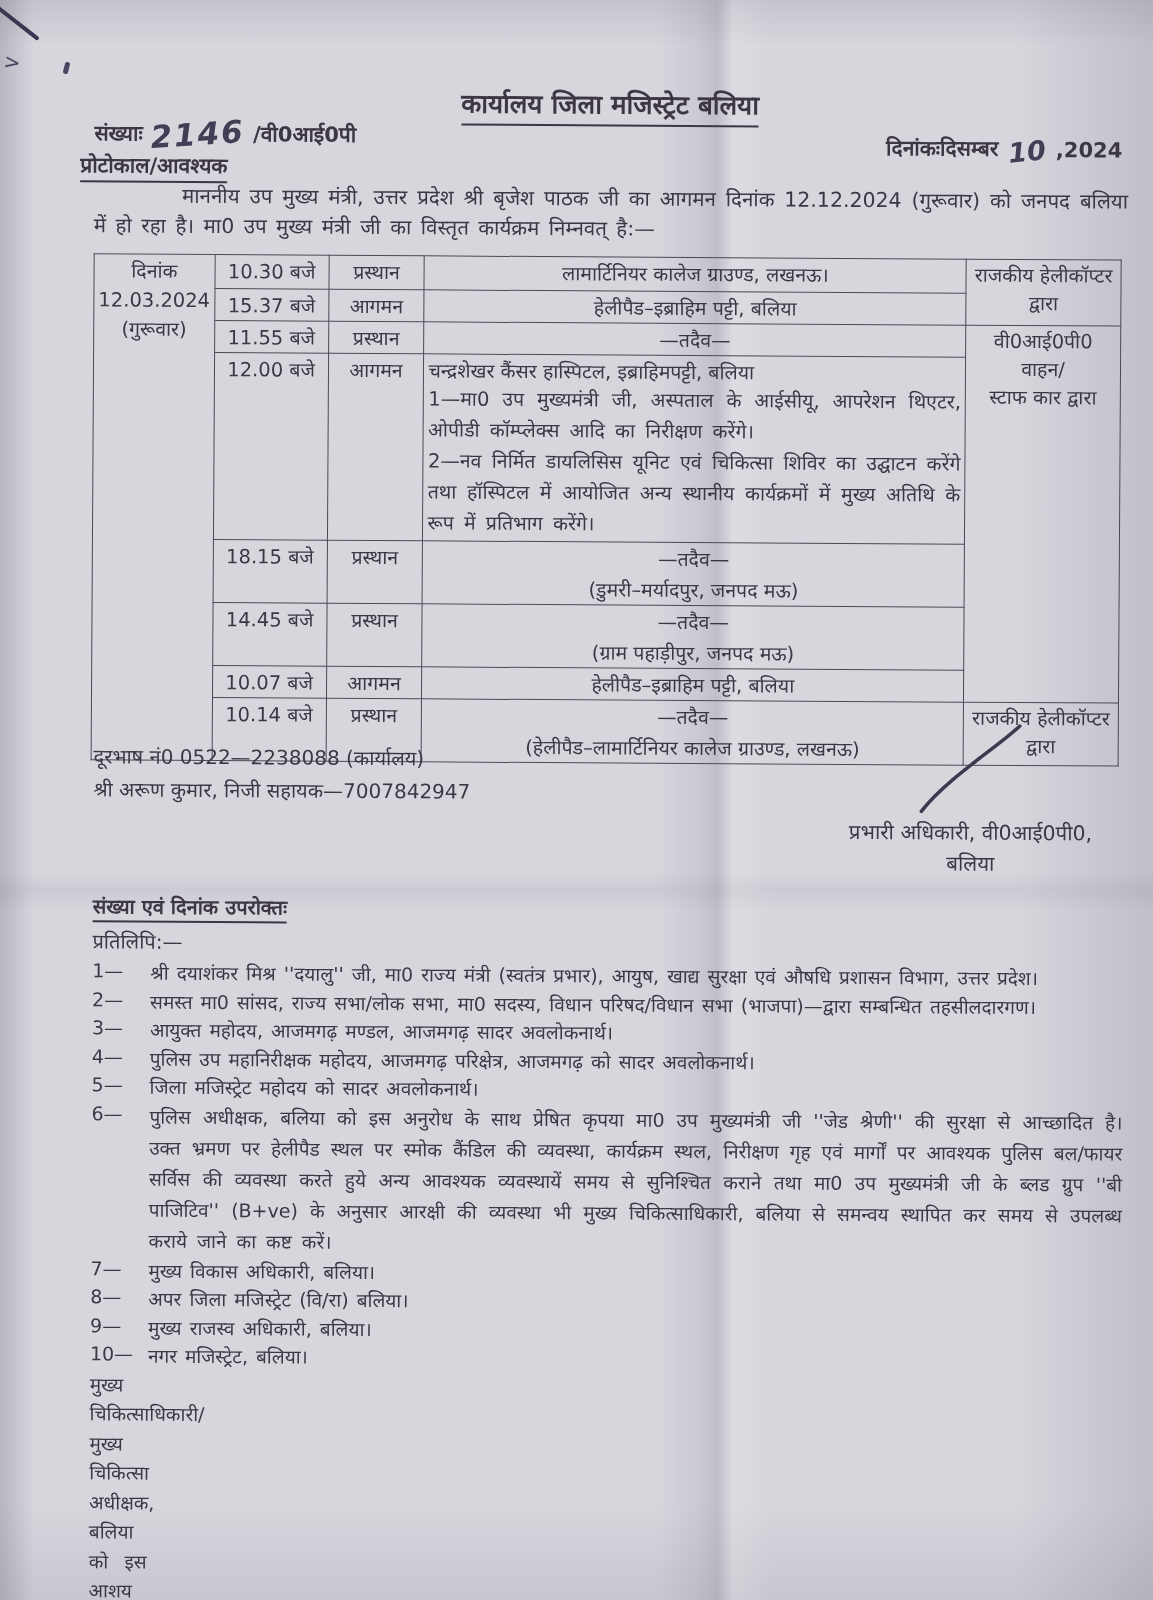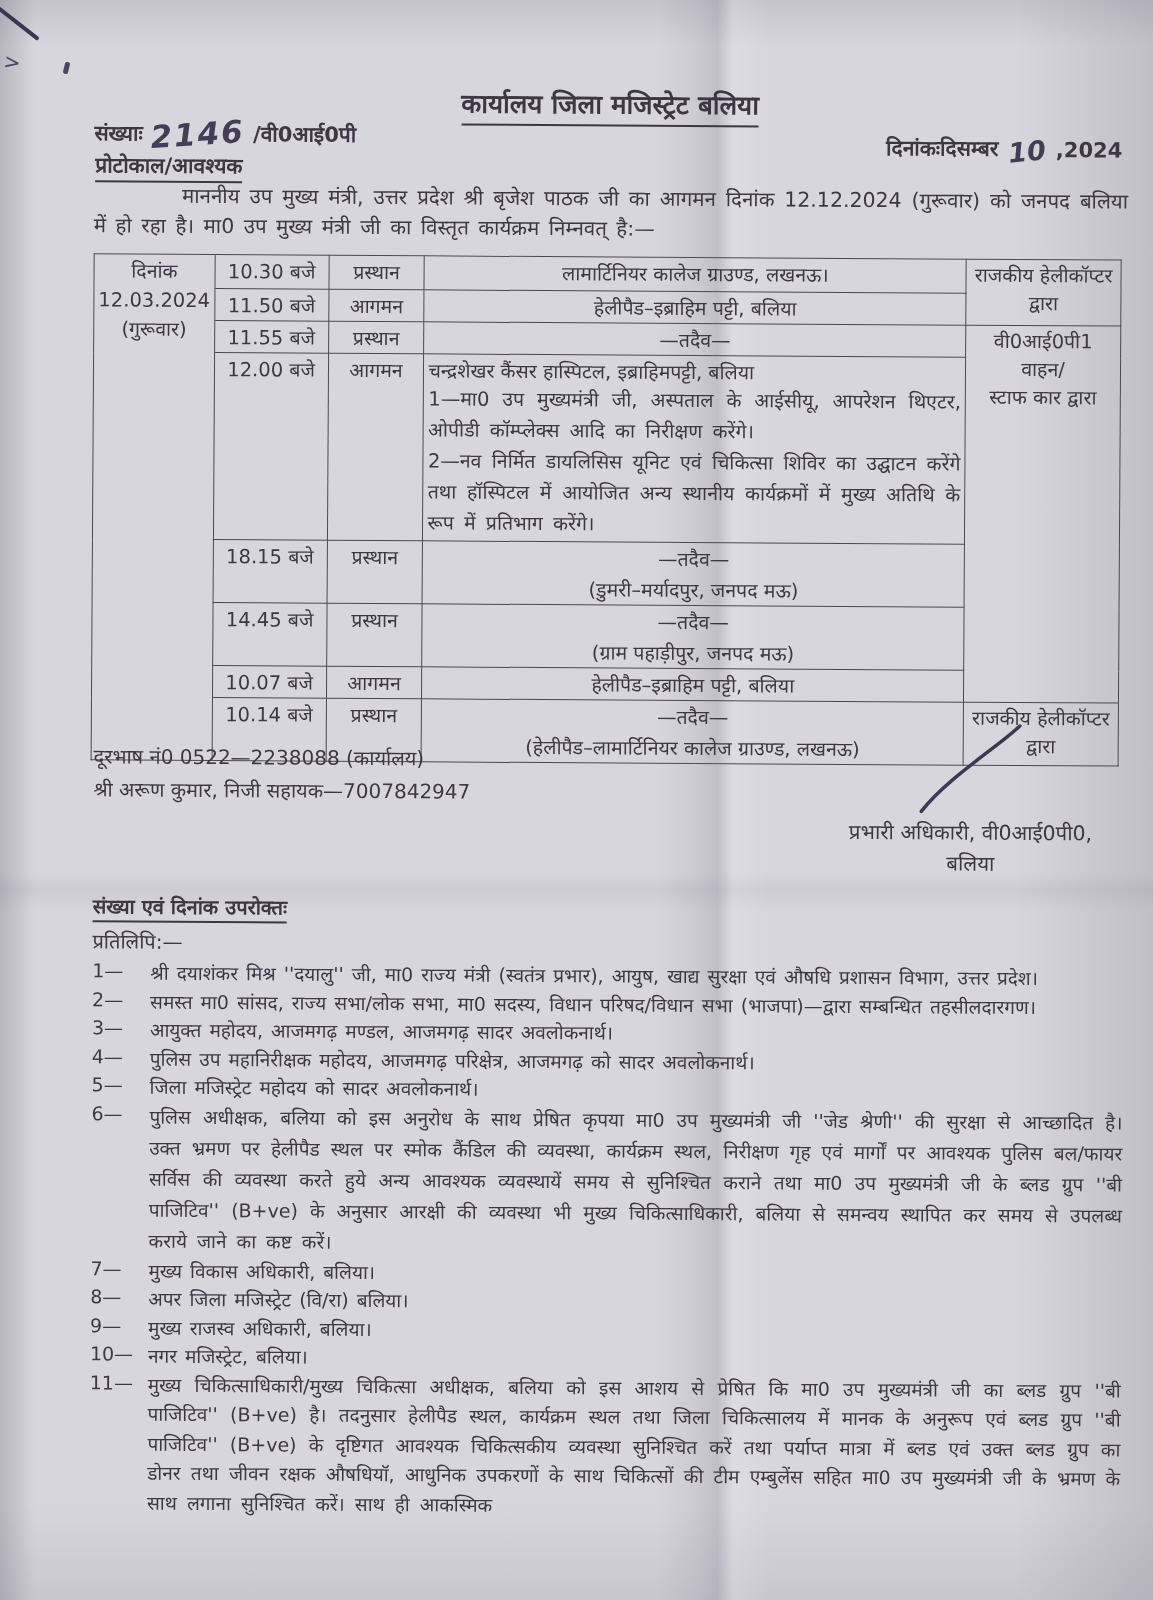--- a/index.html
+++ b/index.html
@@ -26,21 +26,21 @@
 
   .title-wrap { position:absolute; top:82px; left:0; right:0; text-align:center; transform:translateX(34px); }
   .title { display:inline-block; font-size:26px; font-weight:bold; border-bottom:2.5px solid #3d3744; padding-bottom:3px; }
 
   .ref-row { position:absolute; top:118px; left:95px; right:30px; display:flex; justify-content:space-between; align-items:flex-start; font-size:21px; font-weight:bold; }
   .ref-left { display:flex; align-items:flex-end; gap:8px; }
   .handwrit { font-style:italic; color:#433d55; font-weight:bold; }
   .ref-num { font-size:31px; line-height:26px; transform:rotate(-4deg); letter-spacing:2px; }
   .date-right { margin-top:10px; display:flex; align-items:flex-end; gap:10px; }
   .date-day { font-size:27px; line-height:20px; transform:rotate(-6deg); }
-  .protocol { position:absolute; top:150px; left:96px; font-size:21px; font-weight:bold; border-bottom:2px solid #3d3744; padding-bottom:2px; }
+  .protocol { position:absolute; top:150px; left:81px; font-size:21px; font-weight:bold; border-bottom:2px solid #3d3744; padding-bottom:2px; }
 
   .intro { position:absolute; top:180px; left:95px; right:24px; font-size:20.5px; line-height:30px; text-align:justify; text-indent:88px; word-spacing:3px; }
 
   table.sched { position:absolute; top:253px; left:95px; width:1028px; border-collapse:collapse; font-size:19.5px; }
   table.sched td { border:1.7px solid #4e4855; vertical-align:top; padding:2px 4px; }
   td.c-date { width:120px; text-align:center; font-size:19.5px; line-height:29px; padding-top:4px; }
   td.c-time { width:114px; text-align:center; white-space:nowrap; }
   td.c-act  { width:96px;  text-align:center; }
   td.c-det  { width:543px; padding:2px 8px; }
   td.c-trans{ width:155px; text-align:center; line-height:28px; padding-top:4px; }
@@ -104,34 +104,34 @@
           <div>(गुरूवार)</div>
         </td>
         <td class="c-time h34">10.30 बजे</td>
         <td class="c-act">प्रस्थान</td>
         <td class="c-det">
           <div class="det-center">लामार्टिनियर कालेज ग्राउण्ड, लखनऊ।</div>
         </td>
         <td class="c-trans" rowspan="2">राजकीय हेलीकॉप्टर द्वारा</td>
       </tr>
       <tr>
-        <td class="c-time h32">11.50 बजे</td>
+        <td class="c-time h32">15.37 बजे</td>
         <td class="c-act">आगमन</td>
         <td class="c-det">
           <div class="det-center">हेलीपैड–इब्राहिम पट्टी, बलिया</div>
         </td>
       </tr>
       <tr>
         <td class="c-time h30">11.55 बजे</td>
         <td class="c-act">प्रस्थान</td>
         <td class="c-det">
           <div class="det-center">—तदैव—</div>
         </td>
         <td class="c-trans" rowspan="5">
-          <div>वी0आई0पी1</div>
+          <div>वी0आई0पी0</div>
           <div>वाहन/</div>
           <div>स्टाफ कार द्वारा</div>
         </td>
       </tr>
       <tr>
         <td class="c-time">12.00 बजे</td>
         <td class="c-act">आगमन</td>
         <td class="c-det">
           <div class="det-left">चन्द्रशेखर कैंसर हास्पिटल, इब्राहिमपट्टी, बलिया</div>
           <div class="det-just">1—मा0 उप मुख्यमंत्री जी, अस्पताल के आईसीयू, आपरेशन थिएटर, ओपीडी कॉम्प्लेक्स आदि का निरीक्षण करेंगे।</div>
@@ -224,19 +224,18 @@
       </div>
       <div class="item">
         <span class="num">9—</span>
         <span class="txt">मुख्य राजस्व अधिकारी, बलिया।</span>
       </div>
       <div class="item">
         <span class="num">10—</span>
         <span class="txt">नगर मजिस्ट्रेट, बलिया।</span>
       </div>
       <div class="item loose2">
-        <span class="num">11—</span>
         <span class="txt">मुख्य चिकित्साधिकारी/मुख्य चिकित्सा अधीक्षक, बलिया को इस आशय से प्रेषित कि मा0 उप मुख्यमंत्री जी का ब्लड ग्रुप ''बी पाजिटिव'' (B+ve) है। तदनुसार हेलीपैड स्थल, कार्यक्रम स्थल तथा जिला चिकित्सालय में मानक के अनुरूप एवं ब्लड ग्रुप ''बी पाजिटिव'' (B+ve) के दृष्टिगत आवश्यक चिकित्सकीय व्यवस्था सुनिश्चित करें तथा पर्याप्त मात्रा में ब्लड एवं उक्त ब्लड ग्रुप का डोनर तथा जीवन रक्षक औषधियॉ, आधुनिक उपकरणों के साथ चिकित्सों की टीम एम्बुलेंस सहित मा0 उप मुख्यमंत्री जी के भ्रमण के साथ लगाना सुनिश्चित करें। साथ ही आकस्मिक</span>
       </div>
     </div>
 
   </div>
 </div>
 
 </body></html>

